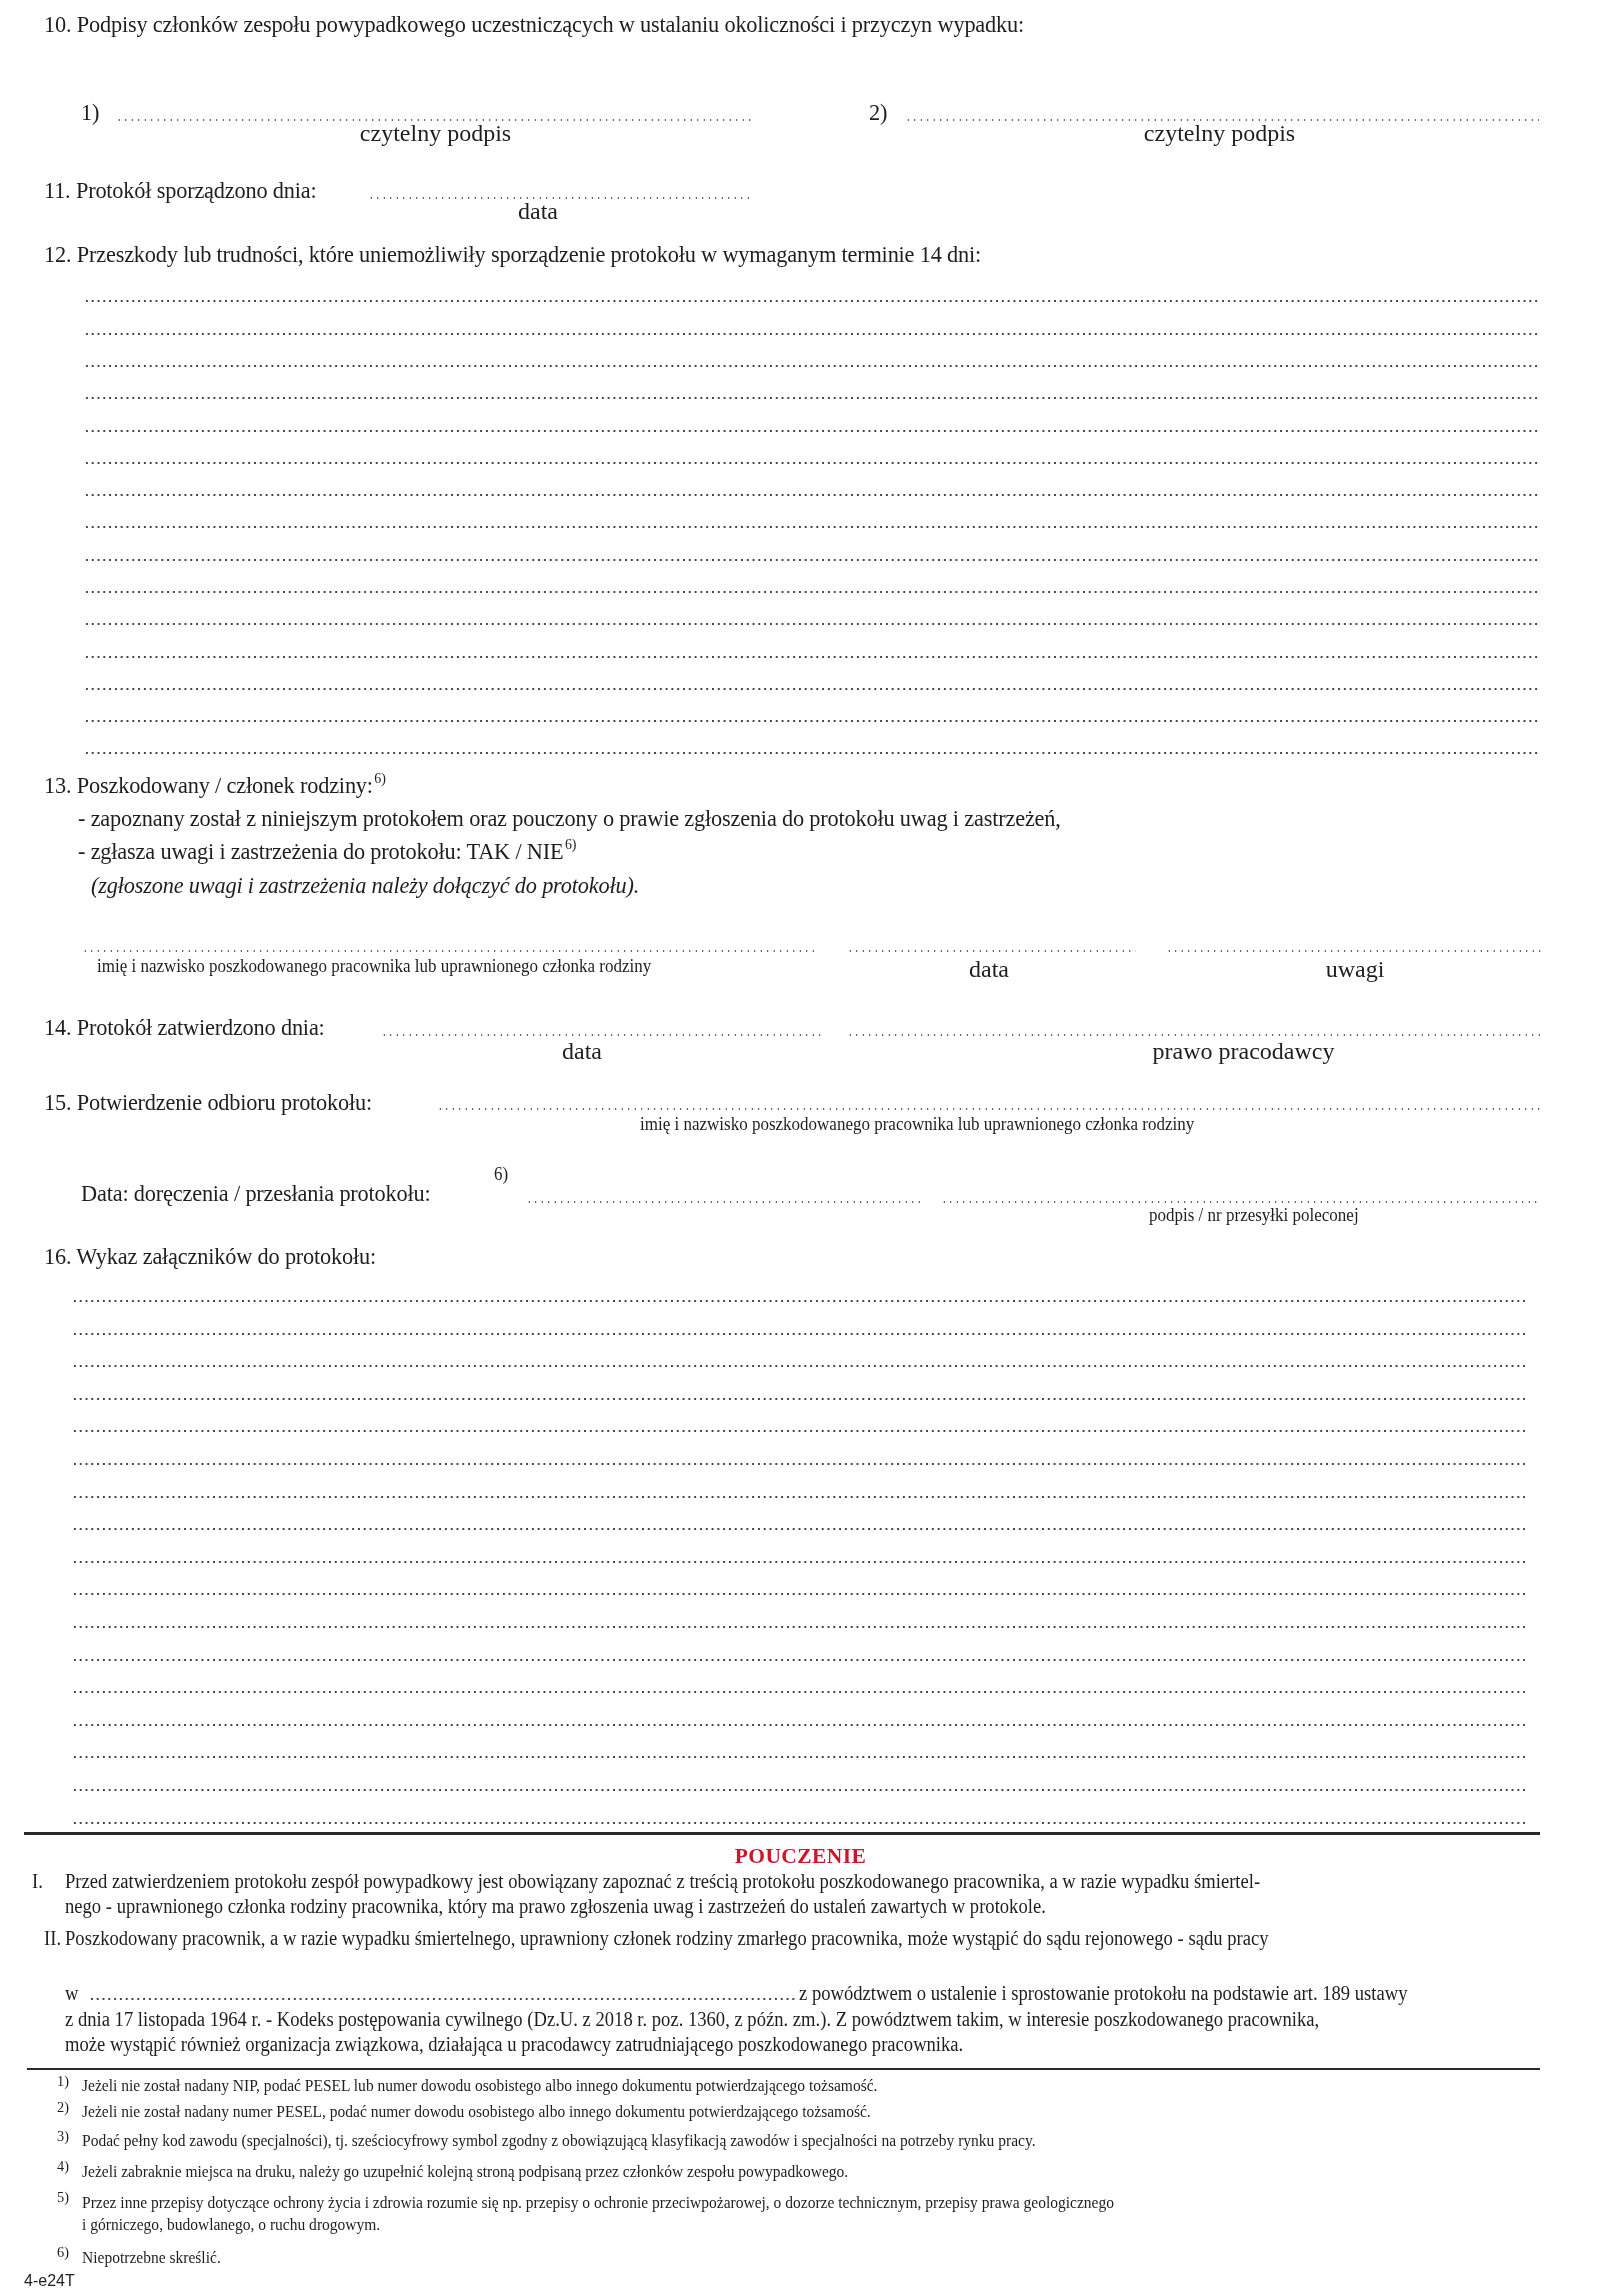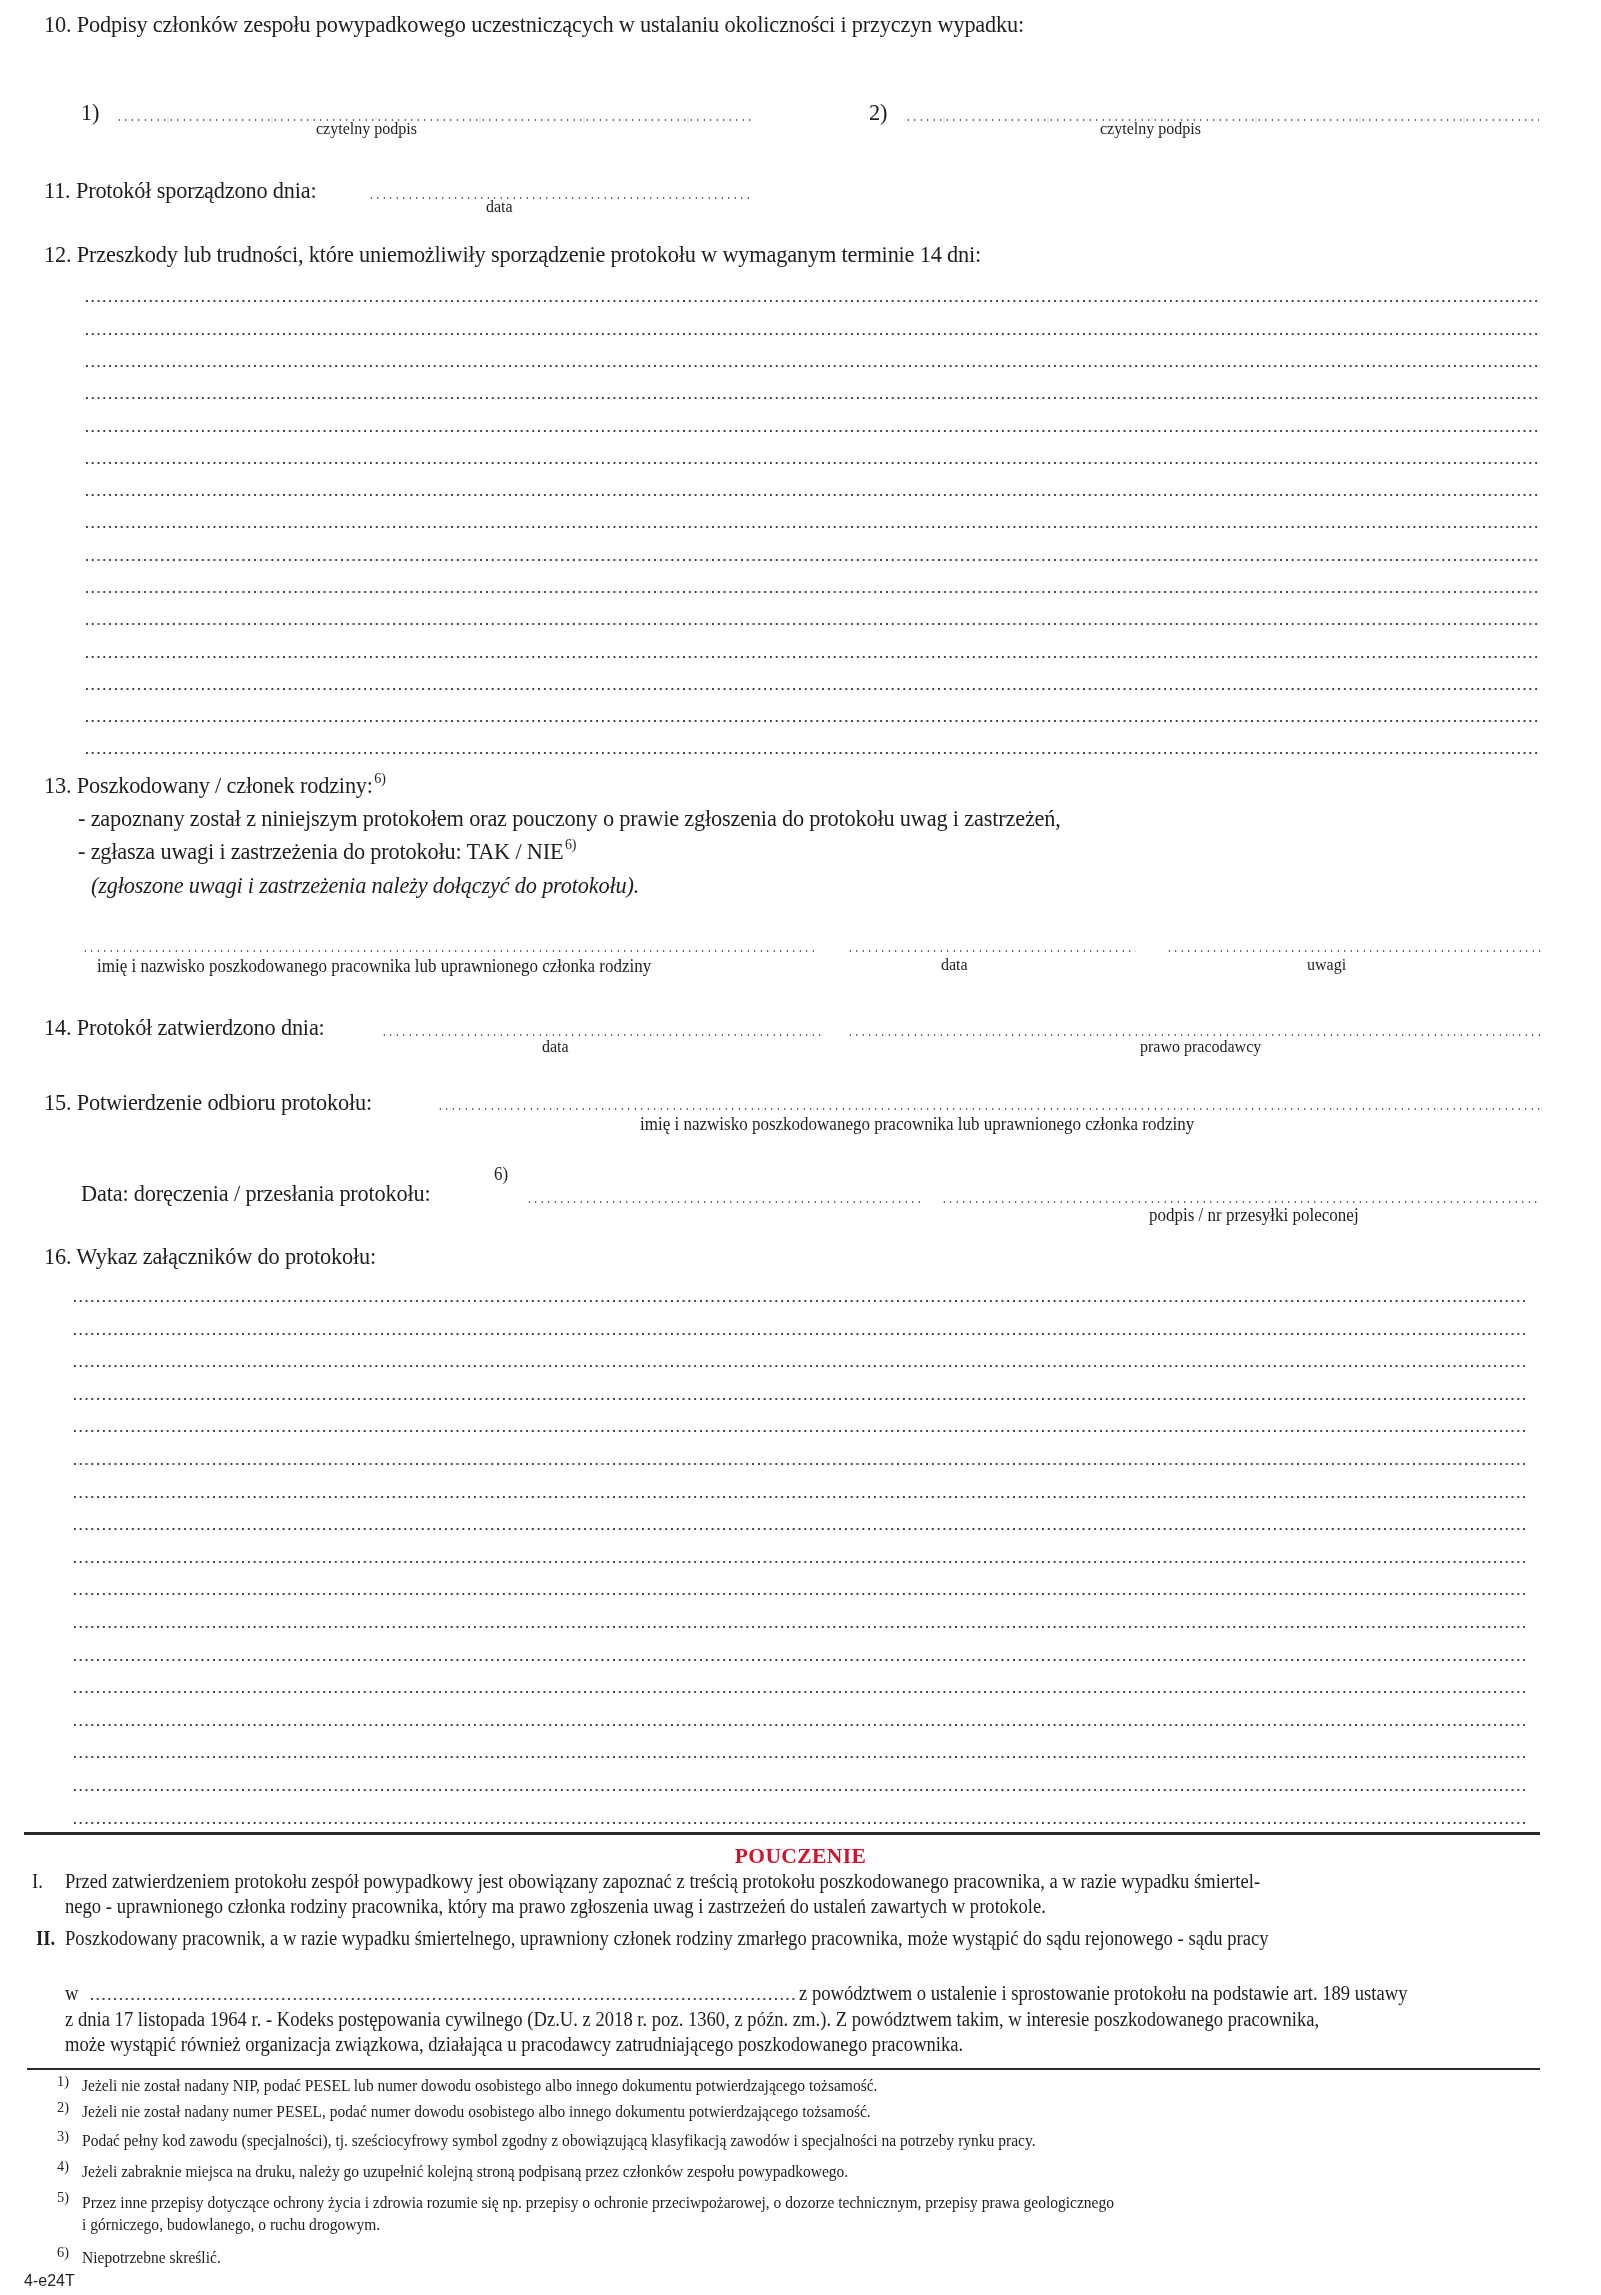--- a/index.html
+++ b/index.html
@@ -4,21 +4,21 @@
 <style>
   html, body { margin: 0; padding: 0; background: #ffffff; }
   body {
     width: 1601px; height: 2295px; position: relative; overflow: hidden;
     font-family: "Liberation Serif", "DejaVu Serif", serif;
     color: #1e1e1e;
   }
   .abs { position: absolute; white-space: nowrap; }
   .h { font-size: 24px; letter-spacing: -0.2px; transform-origin: left top; transform: scaleX(0.93); }
   .lbl { font-size: 18.3px; transform-origin: left top; transform: scaleX(0.93); }
-  .lbl-c { font-size: 16px; text-align: left; }
+  .lbl-c { font-size: 24px; text-align: center; }
   .dots {
     position: absolute; height: 2.4px;
     background-image: radial-gradient(circle, #333 0.9px, transparent 1.1px);
     background-size: 6.5px 2.4px; background-repeat: repeat-x;
   }
   .dots-fine {
     position: absolute; height: 2.4px;
     background-image: radial-gradient(circle, #444 0.8px, transparent 1px);
     background-size: 5.8px 2.4px; background-repeat: repeat-x;
   }
@@ -124,21 +124,21 @@
   </div>
 
 <div class="rule" style="top:1832px;"></div>
 
 <div class="abs pouczenie-title" style="left:0; width:1601px; text-align:center; top:1844px;">POUCZENIE</div>
 
 <div class="abs p-text" style="left:32px; top:1869px;">I.</div>
 <div class="abs p-text" style="left:65px; top:1869px;">Przed  zatwierdzeniem  protokołu  zespół  powypadkowy  jest obowiązany zapoznać z  treścią protokołu poszkodowanego pracownika, a w razie wypadku śmiertel-</div>
 <div class="abs p-text" style="left:65px; top:1894px;">nego - uprawnionego członka rodziny pracownika, który ma prawo zgłoszenia uwag i zastrzeżeń do ustaleń zawartych w protokole.</div>
 
-<div class="abs p-text" style="left:36px; top:1926px;font-weight:bold;">II.</div>
+<div class="abs p-text" style="left:44px; top:1926px;">II.</div>
 <div class="abs p-text" style="left:65px; top:1926px;">Poszkodowany pracownik,  a w razie wypadku śmiertelnego,  uprawniony członek rodziny zmarłego pracownika,  może wystąpić do sądu rejonowego - sądu pracy</div>
 
 <div class="abs p-text" style="left:65px; top:1981px;">w</div>
 <div class="dots-fine" style="left:89px; top:1998px; width:708px;"></div>
 <div class="abs p-text" style="left:799px; top:1981px;">z powództwem o ustalenie i sprostowanie protokołu na podstawie art. 189 ustawy</div>
 <div class="abs p-text" style="left:65px; top:2007px;">z dnia 17 listopada 1964 r. - Kodeks postępowania  cywilnego (Dz.U. z 2018 r. poz. 1360, z późn. zm.). Z powództwem takim, w interesie poszkodowanego pracownika,</div>
 <div class="abs p-text" style="left:65px; top:2032px;">może wystąpić również organizacja związkowa, działająca u pracodawcy zatrudniającego poszkodowanego pracownika.</div>
 
 <div class="rule" style="top:2068px; left:27px; width:1513px; height:2.4px;"></div>
 

